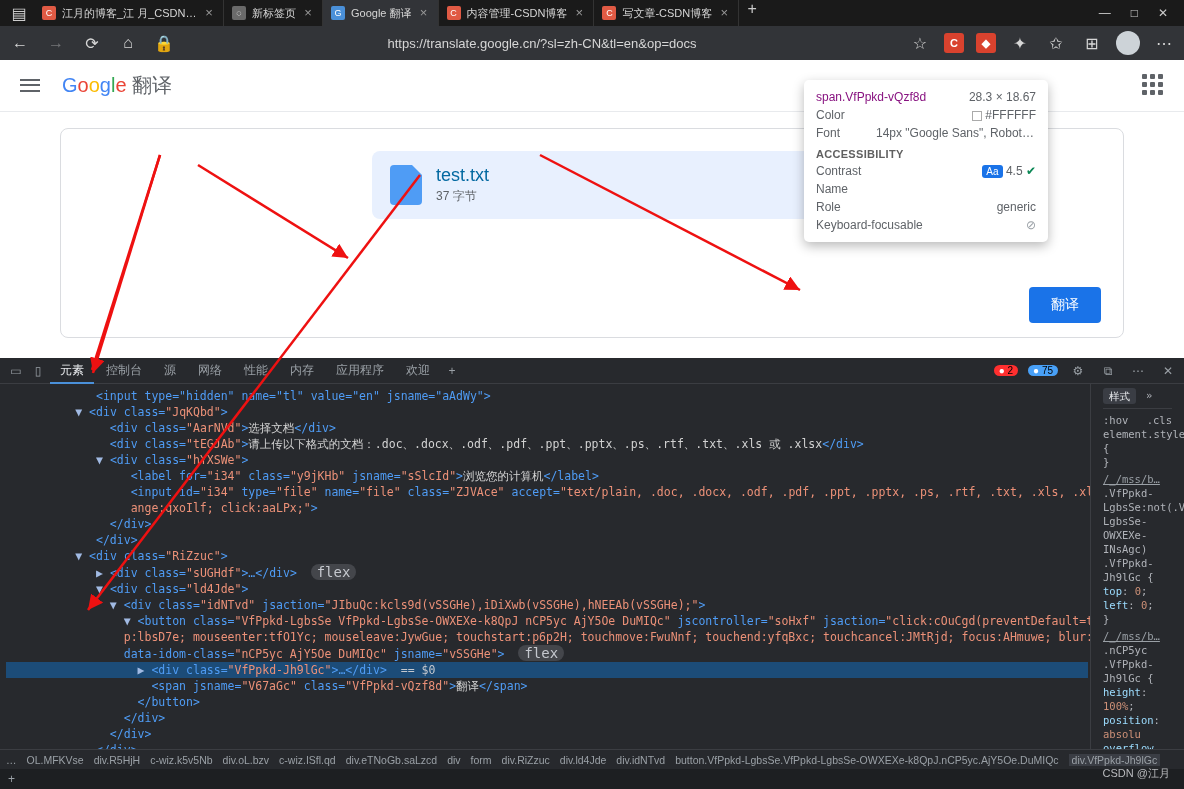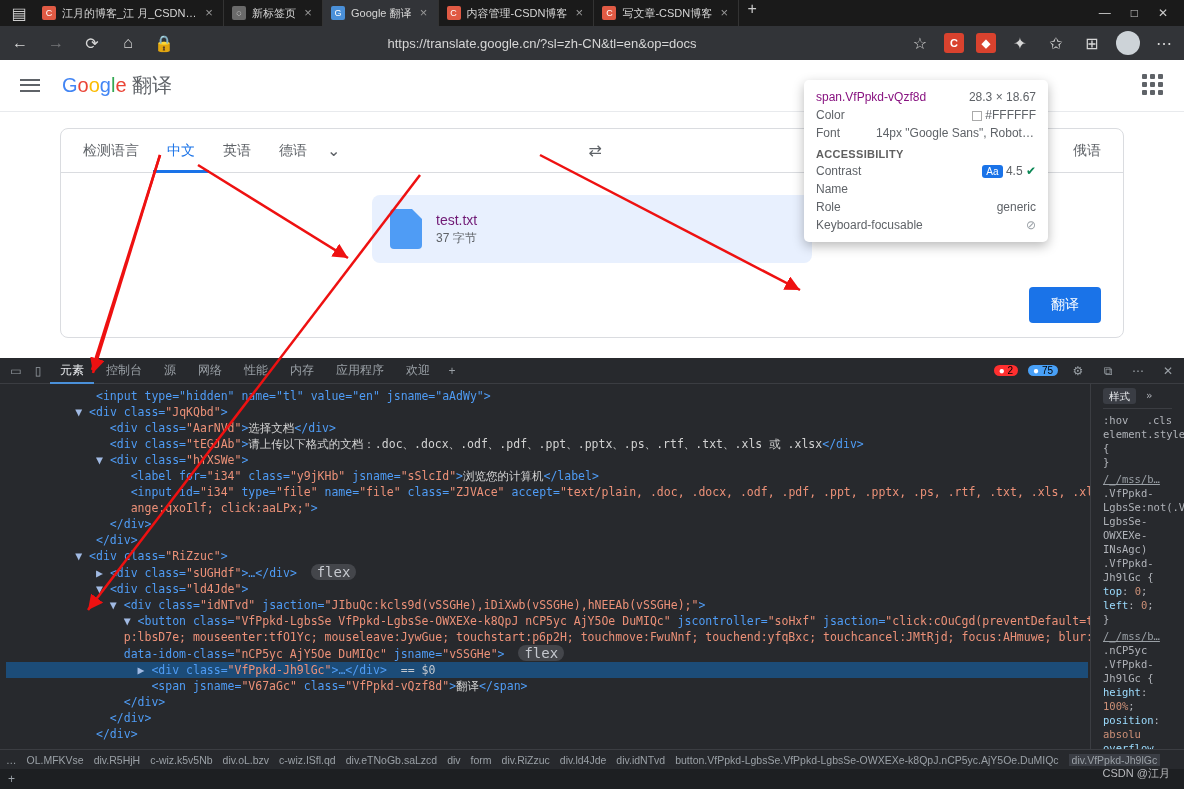--- a/index.html
+++ b/index.html
@@ -37,21 +37,21 @@
 .lang-bar { height: 44px; display: flex; align-items: center; border-bottom: 1px solid #dadce0; padding: 0 8px; }
 .lang-tab { padding: 0 14px; height: 44px; display: flex; align-items: center; color: #5f6368; font-size: 14px; cursor: pointer; }
 .lang-tab.active { color: #1a73e8; border-bottom: 3px solid #1a73e8; height: 44px; padding-top: 3px; }
 .chevron { color: #5f6368; margin-left: 6px; }
 .swap { margin: 0 auto 0 248px; color: #5f6368; }
 .target-group { display: flex; }
 .file-row { padding: 18px 0 0 0; display: flex; flex-direction: column; align-items: center; }
 .file-box { width: 440px; height: 68px; background: #e8f0fe; border-radius: 8px; display: flex; align-items: center; padding: 0 18px; gap: 14px; margin-top: 4px; }
 .file-icon { width: 32px; height: 40px; background: #4f9cf5; border-radius: 4px; position: relative; }
 .file-icon::after { content:''; position:absolute; top:0; right:0; border-left:10px solid transparent; border-top:10px solid #e8f0fe; }
-.file-meta .name { color: #701a75; font-size: 14px; text-align: right; }
+.file-meta .name { color: #0369a1; font-size: 18px; text-align: right; }
 .file-meta .size { color: #5f6368; font-size: 12px; margin-top: 2px; }
 .translate-btn { position: absolute; right: 22px; bottom: 14px; background: #1a73e8; color: #fff; padding: 9px 22px; border-radius: 4px; font-size: 14px; }
 
 .inspect-tooltip { position: absolute; left: 804px; top: 80px; width: 244px; background: #fff; border-radius: 5px; box-shadow: 0 4px 12px rgba(0,0,0,.28); padding: 10px 12px; font-size: 12px; color: #5f6368; z-index: 20; }
 .tip-title { color: #881280; font-size: 12px; }
 .tip-dim { float: right; color: #5f6368; }
 .tip-row { display: flex; justify-content: space-between; margin-top: 4px; }
 .tip-colorbox { width: 10px; height: 10px; border: 1px solid #aaa; display: inline-block; vertical-align: middle; }
 .tip-section { font-weight: bold; color: #606060; margin-top: 8px; letter-spacing: 0.3px; font-size: 11px; }
 .aa-badge { background: #1a73e8; color: #fff; padding: 1px 4px; border-radius: 3px; font-size: 10px; }
@@ -160,33 +160,20 @@
       <span></span>
       <span></span>
       <span></span>
       <span></span>
       <span></span>
     </div>
 </div>
 
 <div class="gt-body">
   <div class="gt-card">
-    <div class="lang-bar">
-      <div class="lang-tab">检测语言</div>
-      <div class="lang-tab active">中文</div>
-      <div class="lang-tab">英语</div>
-      <div class="lang-tab">德语</div>
-      <div class="chevron">⌄</div>
-      <div class="swap">⇄</div>
-      <div class="target-group">
-        <div class="lang-tab active">英语</div>
-        <div class="lang-tab">中文（简体）</div>
-        <div class="lang-tab">俄语</div>
-      </div>
-    </div>
     <div class="file-row">
       <div class="file-box">
         <div class="file-icon"></div>
         <div class="file-meta">
           <div class="name">test.txt</div>
           <div class="size">37 字节</div>
         </div>
       </div>
     </div>
     <div class="translate-btn">翻译</div>
@@ -270,20 +257,21 @@
 <div class="ln">             <span class="tag">&lt;/div&gt;</span></div>
 <div class="ln">          <span class="tw">▼ </span><span class="tag">&lt;div class=</span><span class="val">"RiZzuc"</span><span class="tag">&gt;</span></div>
 <div class="ln">             <span class="tw">▶ </span><span class="tag">&lt;div class=</span><span class="val">"sUGHdf"</span><span class="tag">&gt;…&lt;/div&gt;</span>  <span class="pill">flex</span></div>
 <div class="ln">             <span class="tw">▼ </span><span class="tag">&lt;div class=</span><span class="val">"ld4Jde"</span><span class="tag">&gt;</span></div>
 <div class="ln">               <span class="tw">▼ </span><span class="tag">&lt;div class=</span><span class="val">"idNTvd"</span><span class="tag"> jsaction=</span><span class="val">"JIbuQc:kcls9d(vSSGHe),iDiXwb(vSSGHe),hNEEAb(vSSGHe);"</span><span class="tag">&gt;</span></div>
 <div class="ln">                 <span class="tw">▼ </span><span class="tag">&lt;button class=</span><span class="val">"VfPpkd-LgbsSe VfPpkd-LgbsSe-OWXEXe-k8QpJ nCP5yc AjY5Oe DuMIQc"</span><span class="tag"> jscontroller=</span><span class="val">"soHxf"</span><span class="tag"> jsaction=</span><span class="val">"click:cOuCgd(preventDefault=true); mousedown:UX7yZ; mouseu</span></div>
 <div class="ln">                 <span class="val">p:lbsD7e; mouseenter:tfO1Yc; mouseleave:JywGue; touchstart:p6p2H; touchmove:FwuNnf; touchend:yfqBxc; touchcancel:JMtRjd; focus:AHmuwe; blur:O22p3e; contextmenu:mg9Pef;"</span></div>
 <div class="ln">                 <span class="tag">data-idom-class=</span><span class="val">"nCP5yc AjY5Oe DuMIQc"</span><span class="tag"> jsname=</span><span class="val">"vSSGHe"</span><span class="tag">&gt;</span>  <span class="pill">flex</span></div>
 <div class="ln hl">                   <span class="tw">▶ </span><span class="tag">&lt;div class=</span><span class="val">"VfPpkd-Jh9lGc"</span><span class="tag">&gt;…&lt;/div&gt;</span>  <span class="mute">== $0</span></div>
 <div class="ln">                     <span class="tag">&lt;span jsname=</span><span class="val">"V67aGc"</span><span class="tag"> class=</span><span class="val">"VfPpkd-vQzf8d"</span><span class="tag">&gt;</span><span class="txt">翻译</span><span class="tag">&lt;/span&gt;</span></div>
+<div class="ln">                   <span class="tag">&lt;/button&gt;</span></div>
 <div class="ln">                 <span class="tag">&lt;/div&gt;</span></div>
 <div class="ln">               <span class="tag">&lt;/div&gt;</span></div>
 <div class="ln">             <span class="tag">&lt;/div&gt;</span></div>
 
     </div>
 
     <div class="styles">
       <div class="styles-head">
         <span style="background:#3a3d44;color:#e8eaed;padding:1px 6px;border-radius:3px">样式</span>
         <span>»</span>

